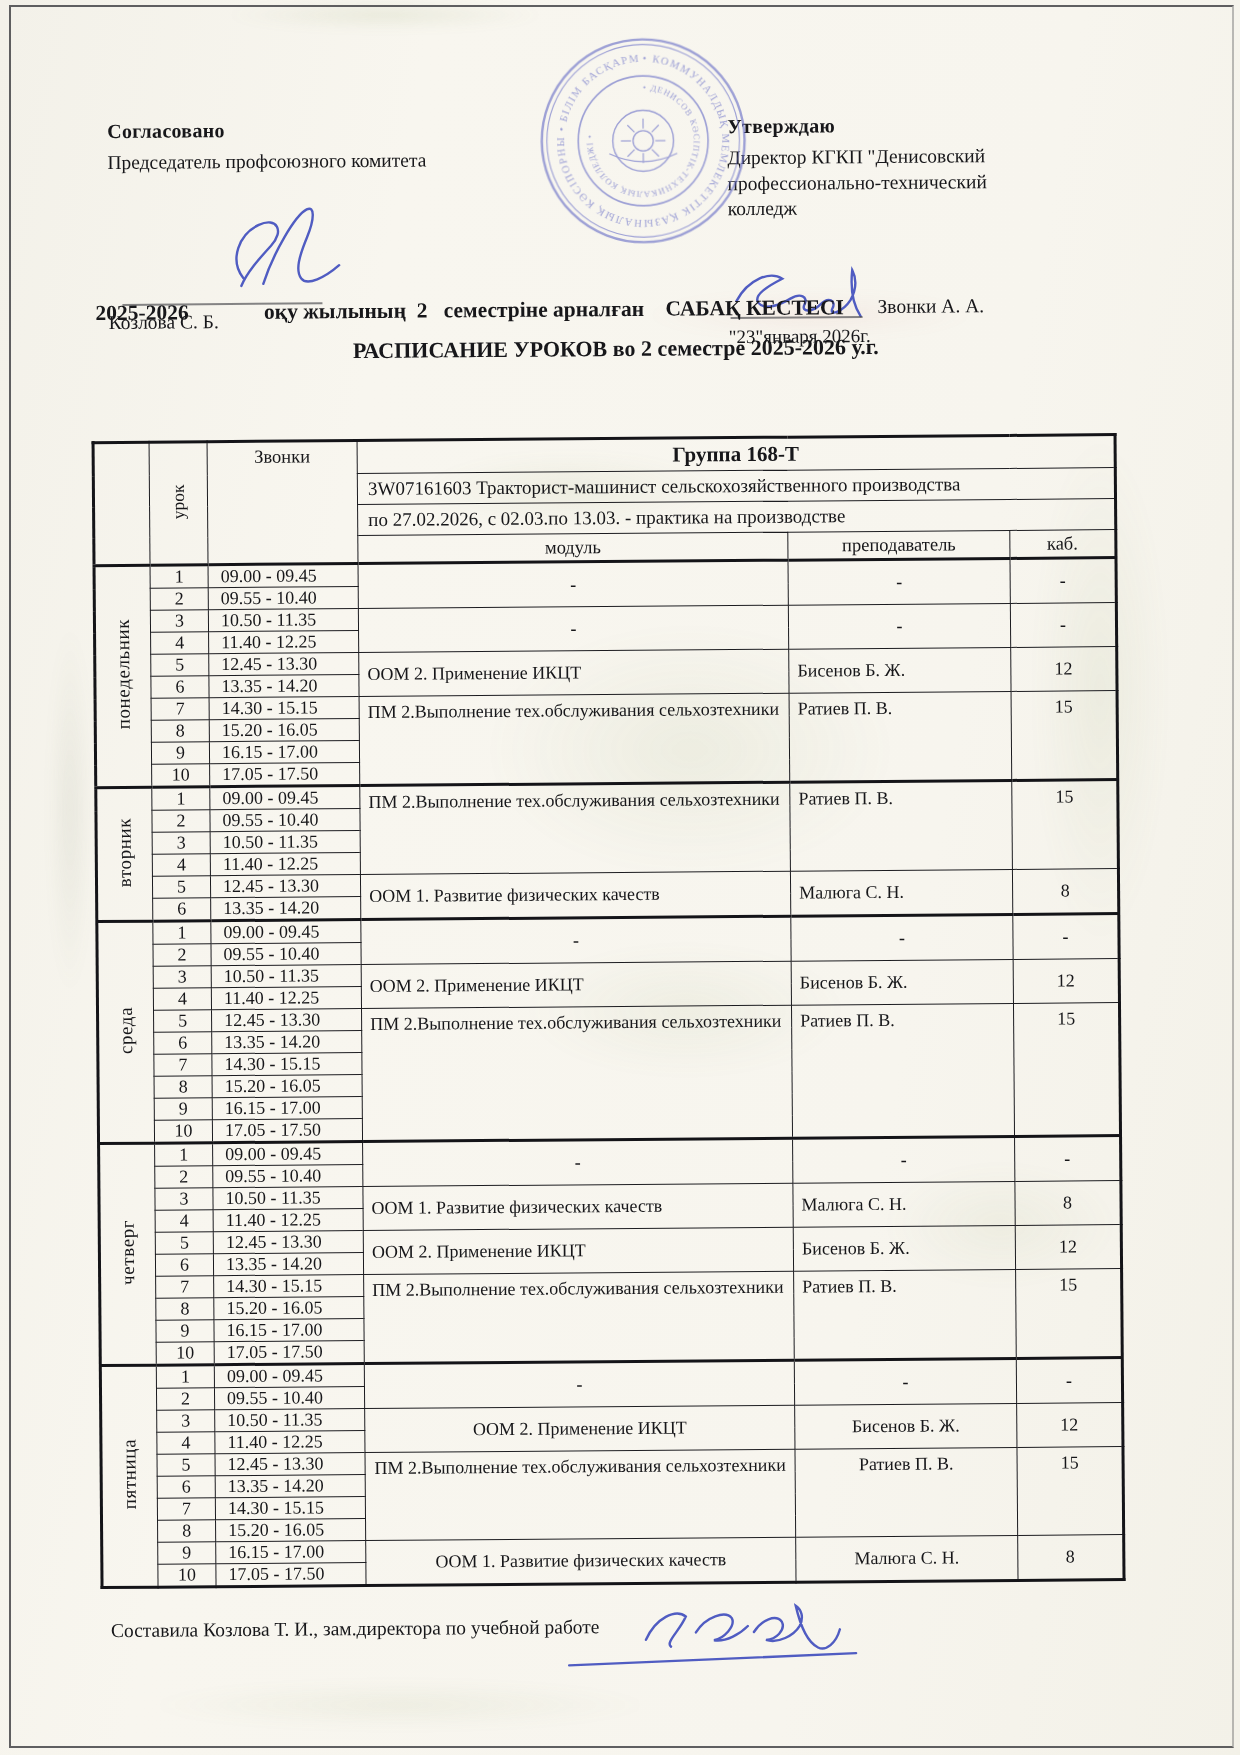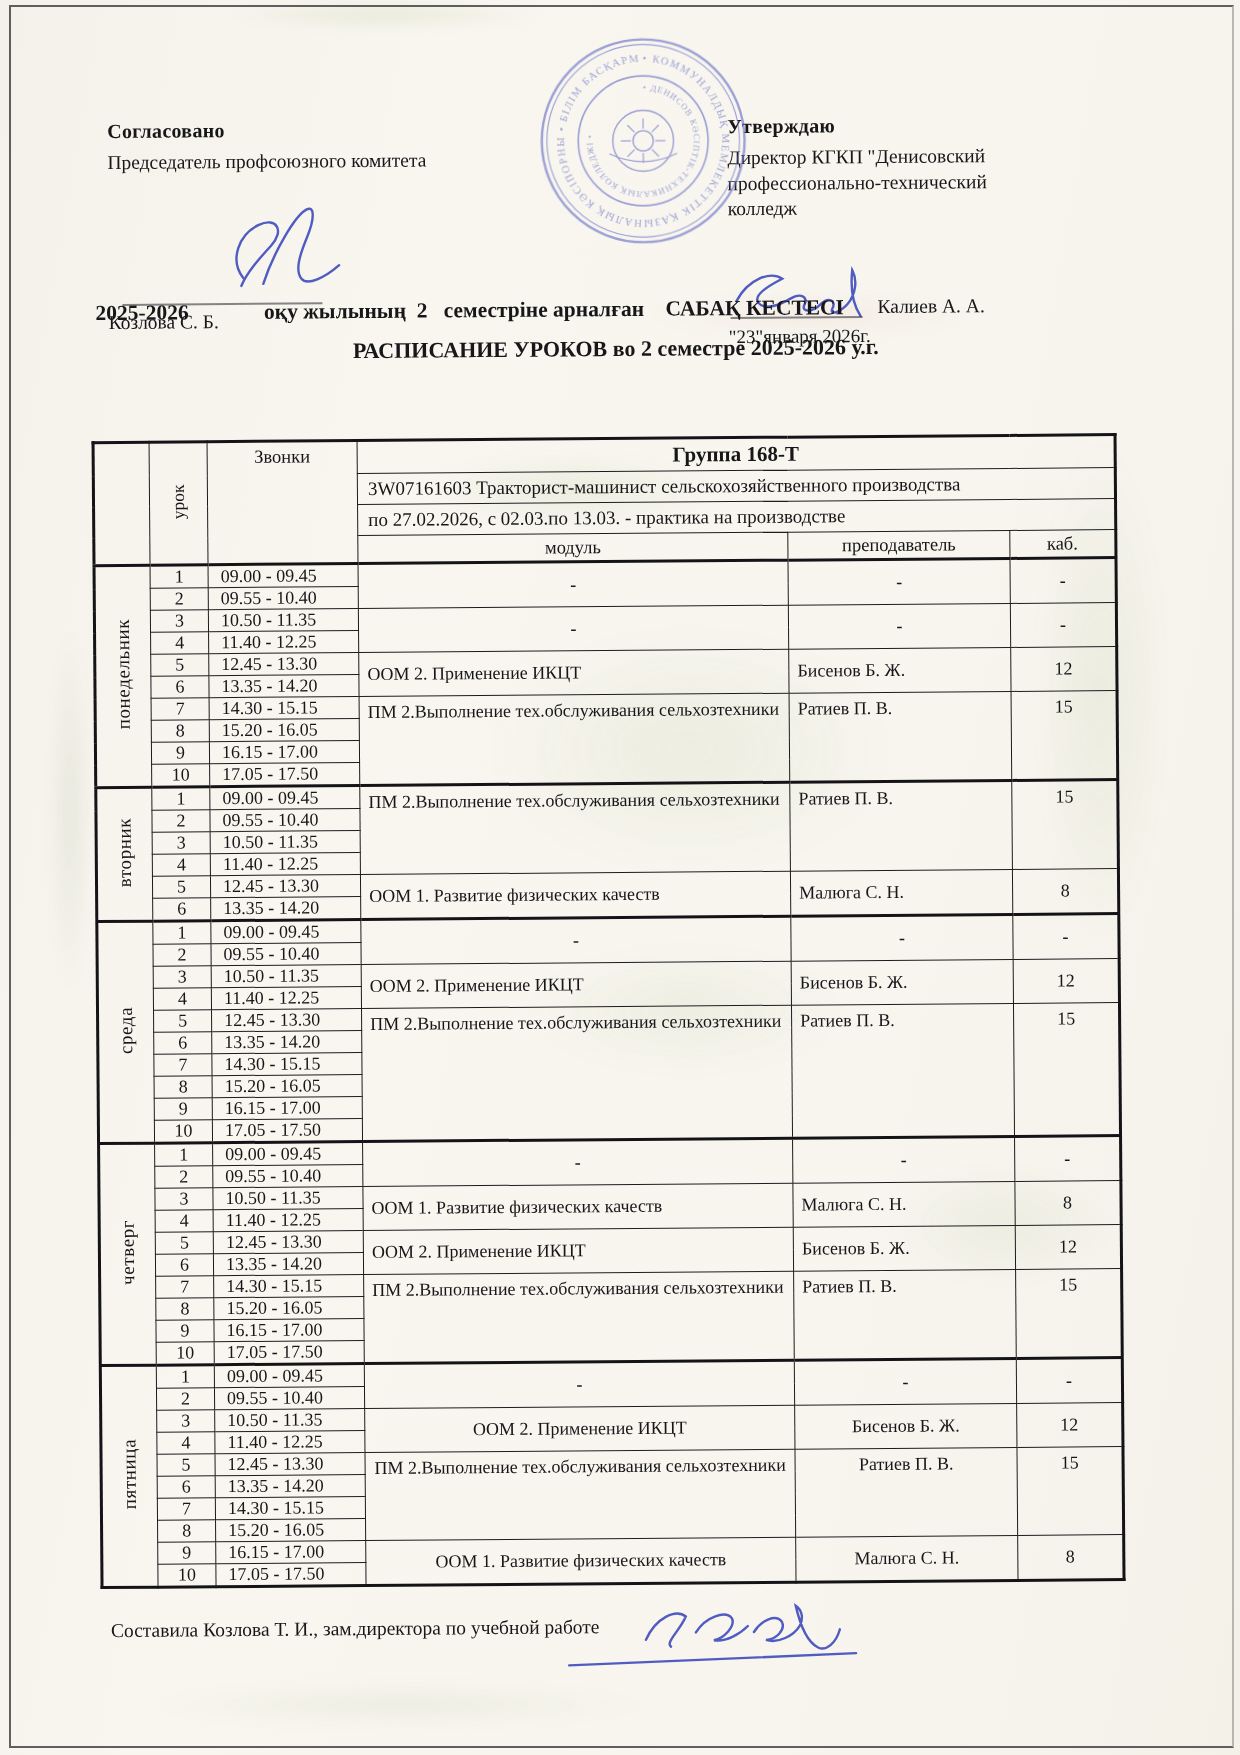--- a/index.html
+++ b/index.html
@@ -127,21 +127,21 @@
     <div class="h-name" style="position:absolute;left:113px;top:308px;">Козлова С. Б.</div>
 
     <div class="approve-right">
       <div class="h-title">Утверждаю</div>
       <div class="h-line">Директор КГКП "Денисовский профессионально-технический колледж</div>
     </div>
     <svg class="sig" style="left:733px;top:262px;" width="150" height="60" viewBox="0 0 150 60">
       <path d="M8,40 C20,18 42,10 54,18 C42,24 24,34 30,42 C36,50 52,44 62,38 C72,32 80,36 76,44 C72,52 84,52 92,44 C100,36 108,40 104,48 C100,56 114,52 122,40 C127,31 129,20 124,10 C122,28 124,44 132,56"></path>
     </svg>
     <div class="gray-line" style="left:735px;top:318px;width:132px;"></div>
-    <div class="h-name" style="position:absolute;left:882px;top:298px;">Калиев А. А.</div>
+    <div class="h-name" style="position:absolute;left:882px;top:298px;">Звонки А. А.</div>
     <div class="h-name" style="position:absolute;left:733px;top:327px;font-size:19px;">"23"января 2026г.</div>
 
     <div class="title-kk">2025-2026              оқу жылының  2   семестріне арналған    САБАҚ КЕСТЕСІ</div>
     <div class="title-ru">РАСПИСАНИЕ УРОКОВ во 2 семестре 2025-2026 у.г.</div>
 
     <table class="schedule">
       <colgroup>
         <col style="width:56px">
           <col style="width:58px">
           <col style="width:150px">

